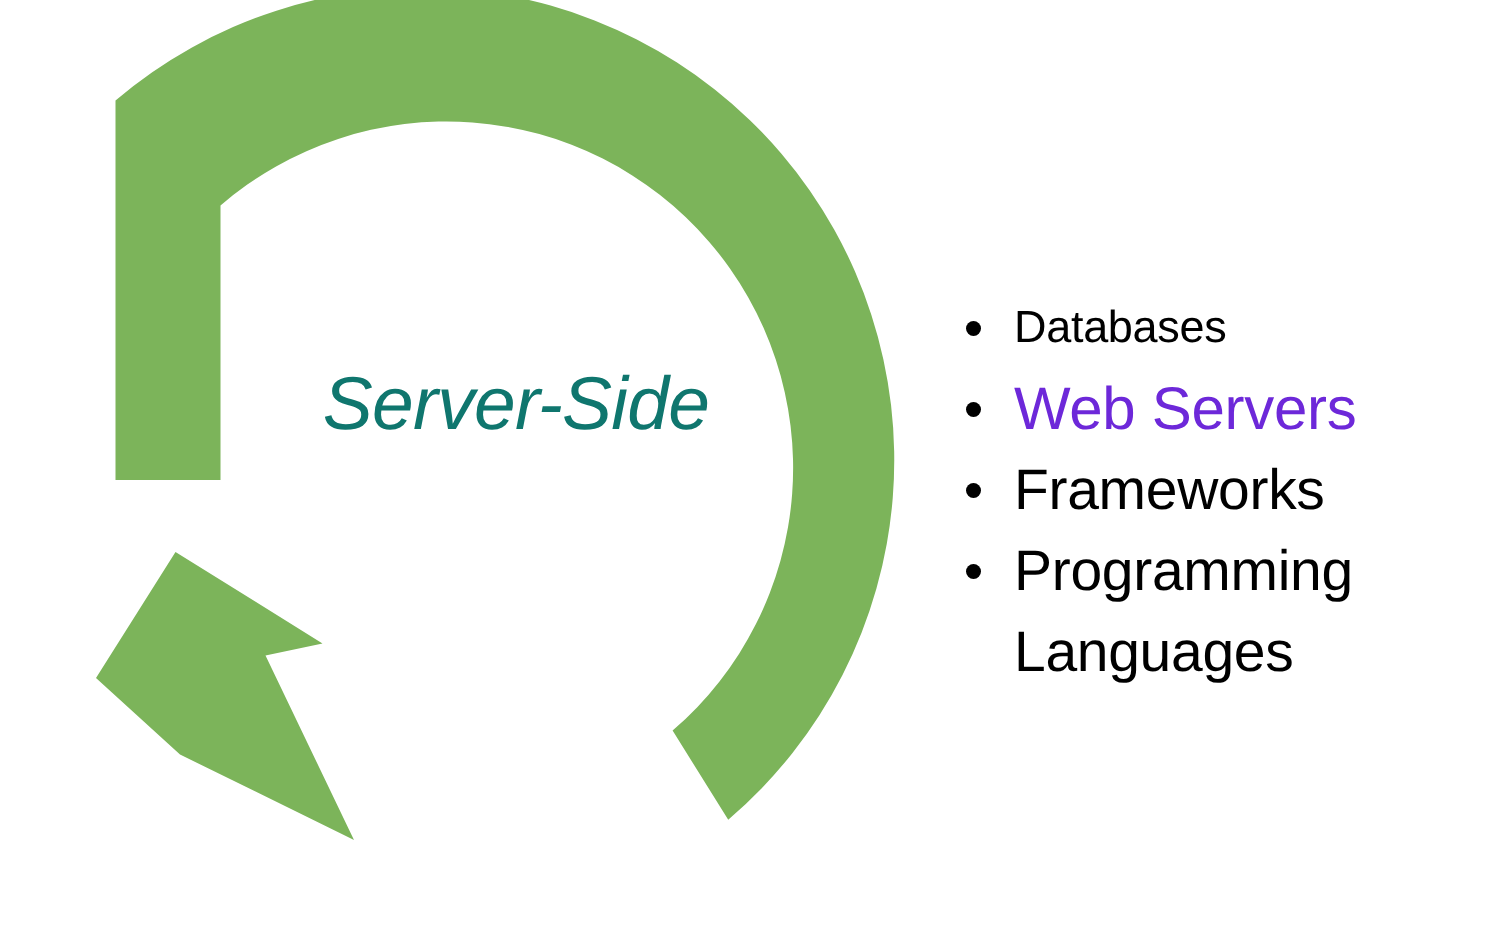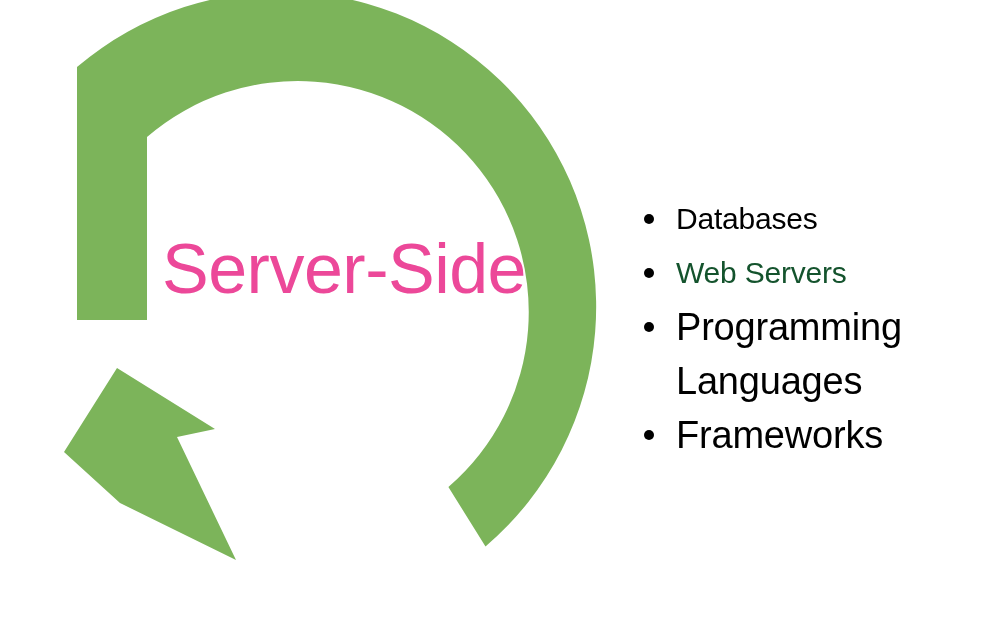--- a/index.html
+++ b/index.html
@@ -77,36 +77,36 @@
 
 <div id="canvas" style="background: rgb(255, 255, 255); width: 997px; height: 628px;">
 
   <svg id="arrow-svg" viewBox="0 0 997 628" xmlns="http://www.w3.org/2000/svg" aria-hidden="true">
 
     <path id="arc-band" fill="#7CB45A" stroke="none" d="M 77 320 L 77 67 A 267 267 0 1 1 485.4884435502657 546.4288416737658 L 448.3940950539413 487.06547494281597 A 197 197 0 1 0 147 137 L 147 320 Z"></path>
 
     <path id="arrow-head" fill="#7CB45A" stroke="none" d="M 117,368 L 215,429 L 177,437 L 236,560 L 120,503 L 64,452 Z"></path>
   </svg>
 
-  <div id="center-label" style="font-size: 70px; color: #ec4899;">
+  <div id="center-label" style="font-size: 50px; color: #0f766e; font-style: italic;">
     <span class="line">Server-Side</span>
   </div>
 
   <ul id="feature-list">
     <li style="font-size: 30px; color: rgb(0, 0, 0);">
       <span class="bullet-dot"></span>
       <span>Databases</span>
     </li>
-    <li style="font-size: 30px; color: #14532d;">
+    <li style="font-size: 40px; color: #6d28d9;">
       <span class="bullet-dot"></span>
       <span>Web Servers</span>
     </li>
     <li style="font-size: 38px; color: rgb(0, 0, 0);">
       <span class="bullet-dot"></span>
-      <span>Programming Languages</span>
+      <span>Frameworks</span>
     </li>
     <li style="font-size: 38px; color: rgb(0, 0, 0);">
       <span class="bullet-dot"></span>
-      <span>Frameworks</span>
+      <span>Programming Languages</span>
     </li>
   </ul>
 
 </div>
 
 </body></html>

